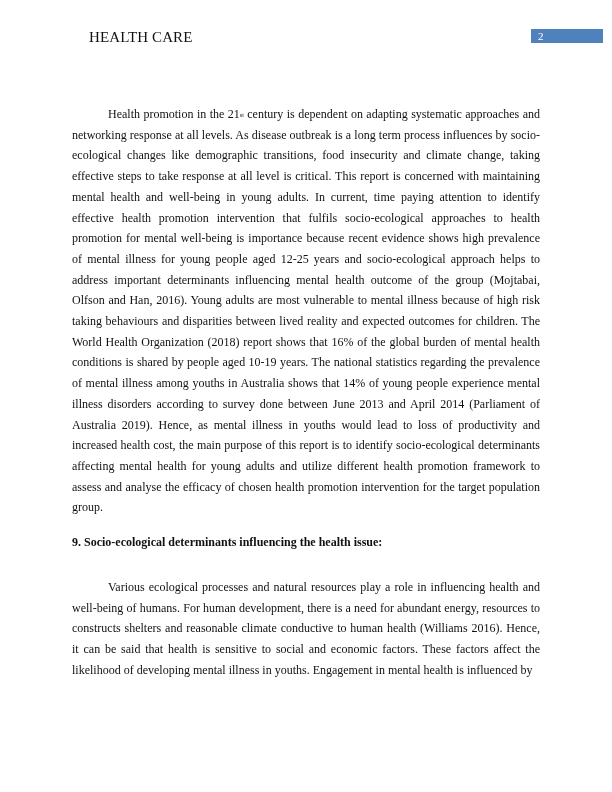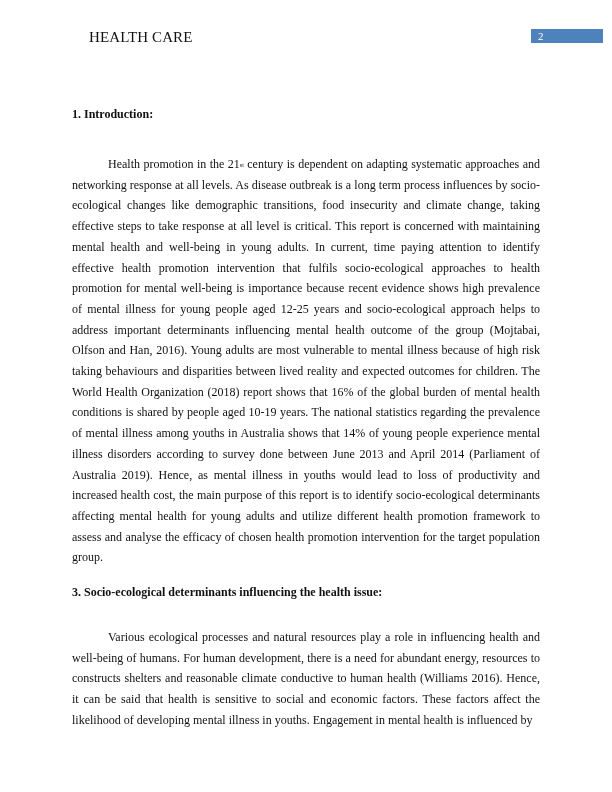--- a/index.html
+++ b/index.html
@@ -20,17 +20,16 @@
 <body>
 
 <div>
   <div class="header-title">HEALTH CARE</div>
   <div class="page-num-box">
     <span>2</span>
   </div>
 </div>
 
 <div class="content">
-  <h2 class="h1">1. Introduction:</h2>
   <p><span>Health promotion in the 21</span><sup>st</sup><span> century is dependent on adapting systematic approaches and networking response at all levels. As disease outbreak is a long term process influences by socio-ecological changes like demographic transitions, food insecurity and climate change, taking effective steps to take response at all level is critical. This report is concerned with maintaining mental health and well-being in young adults. In current, time paying attention to identify effective health promotion intervention that fulfils socio-ecological approaches to health promotion for mental well-being is importance because recent evidence shows high prevalence of mental illness for young people aged 12-25 years and socio-ecological approach helps to address important determinants influencing mental health outcome of the group (Mojtabai, Olfson and Han, 2016). Young adults are most vulnerable to mental illness because of high risk taking behaviours and disparities between lived reality and expected outcomes for children. The World Health Organization (2018) report shows that 16% of the global burden of mental health conditions is shared by people aged 10-19 years. The national statistics regarding the prevalence of mental illness among youths in Australia shows that 14% of young people experience mental illness disorders according to survey done between June 2013 and April 2014 (Parliament of Australia 2019). Hence, as mental illness in youths would lead to loss of productivity and increased health cost, the main purpose of this report is to identify socio-ecological determinants affecting mental health for young adults and utilize different health promotion framework to assess and analyse the efficacy of chosen health promotion intervention for the target population group.</span></p>
-  <h2 class="h2">3. Socio-ecological determinants influencing the health issue:</h2>
+  <h2 class="h2">9. Socio-ecological determinants influencing the health issue:</h2>
   <p>Various ecological processes and natural resources play a role in influencing health and well-being of humans. For human development, there is a need for abundant energy, resources to constructs shelters and reasonable climate conductive to human health (Williams 2016). Hence, it can be said that health is sensitive to social and economic factors. These factors affect the likelihood of developing mental illness in youths. Engagement in mental health is influenced by</p>
 </div>
 
 </body></html>

